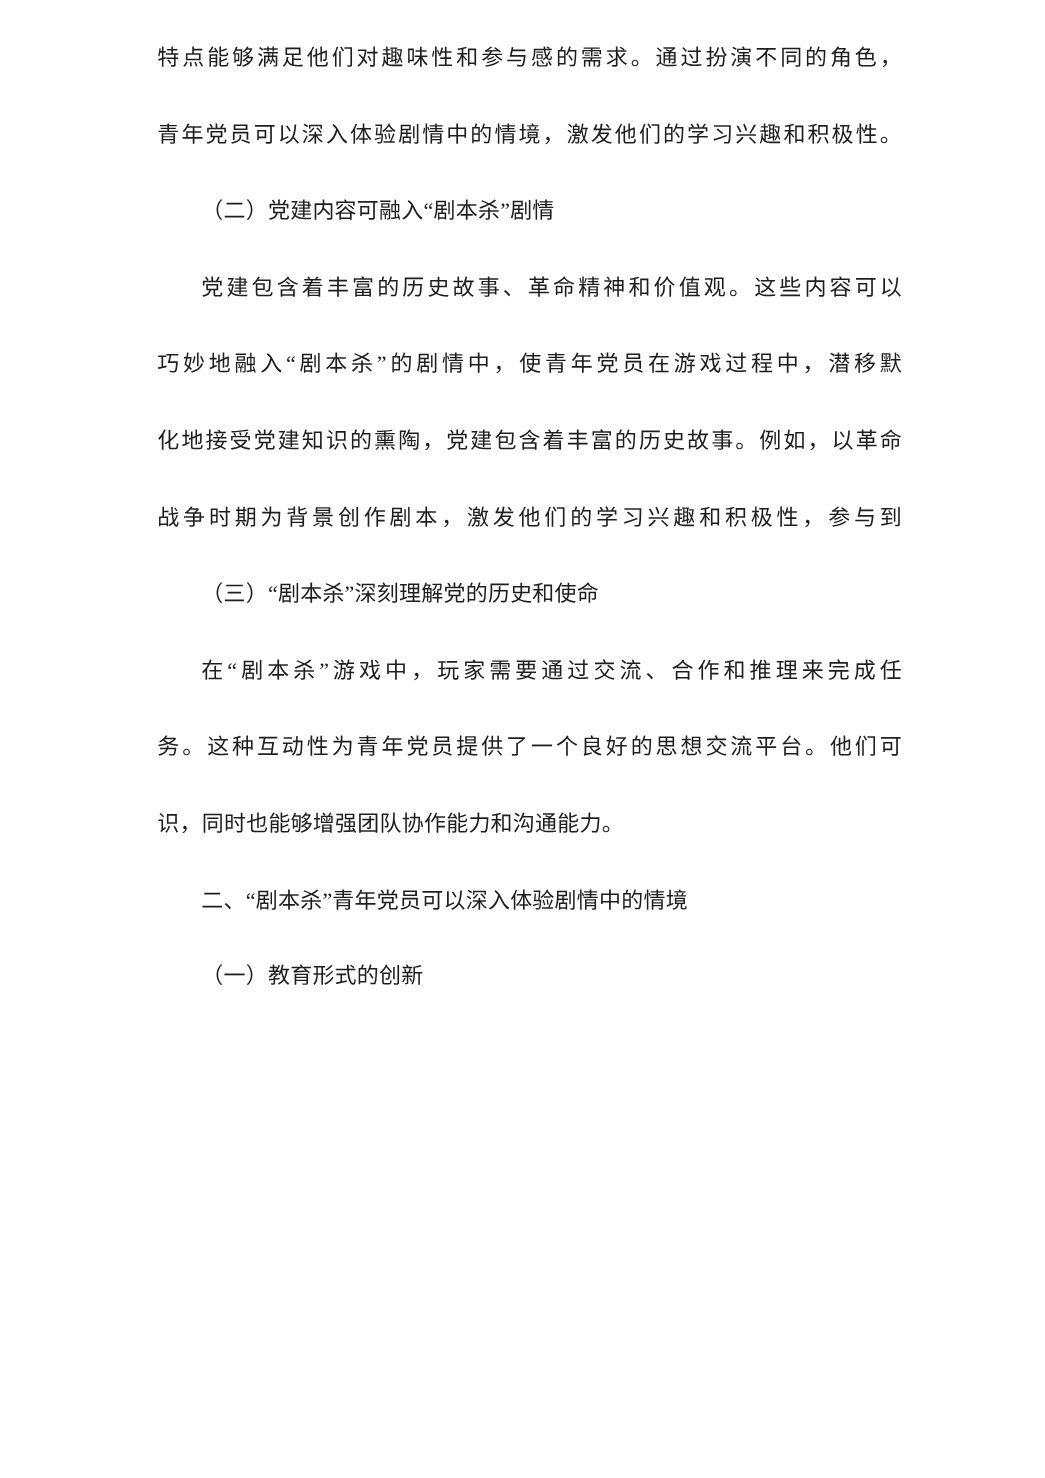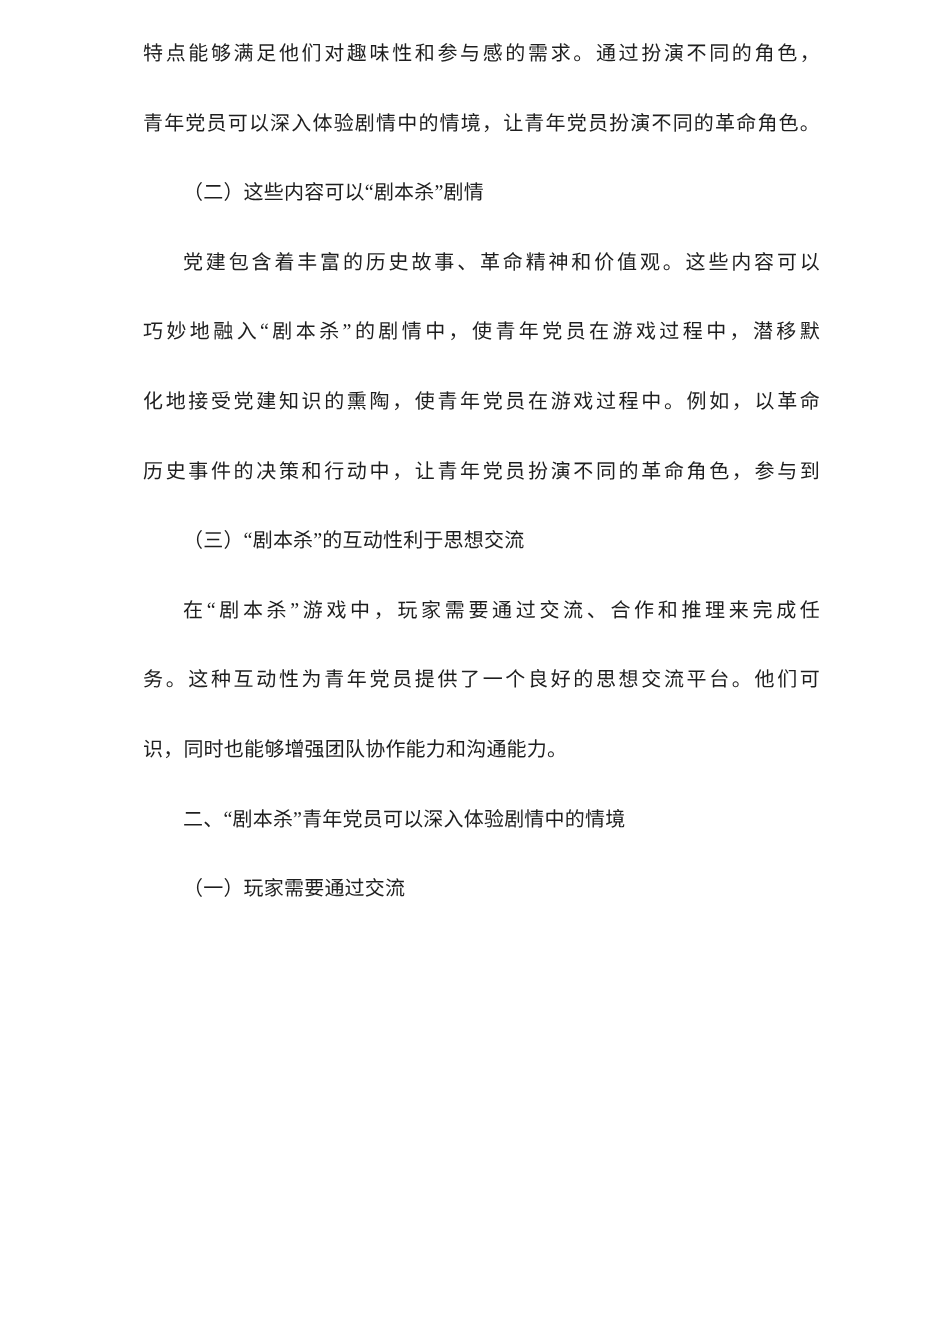--- a/index.html
+++ b/index.html
@@ -48,26 +48,26 @@
   .line.indent {
     text-indent: 2em;
   }
 </style>
 </head>
 <body>
 
 <div class="page">
   <div class="textblock">
     <div class="line fill">特点能够满足他们对趣味性和参与感的需求。通过扮演不同的角色，</div>
-    <div class="line fill">青年党员可以深入体验剧情中的情境，让青年党员扮演不同的革命角色。</div>
-    <div class="line indent">（二）这些内容可以“剧本杀”剧情</div>
+    <div class="line fill">青年党员可以深入体验剧情中的情境，激发他们的学习兴趣和积极性。</div>
+    <div class="line indent">（二）党建内容可融入“剧本杀”剧情</div>
     <div class="line fill indent">党建包含着丰富的历史故事、革命精神和价值观。这些内容可以</div>
     <div class="line fill">巧妙地融入“剧本杀”的剧情中，使青年党员在游戏过程中，潜移默</div>
-    <div class="line fill">化地接受党建知识的熏陶，使青年党员在游戏过程中。例如，以革命</div>
-    <div class="line fill">历史事件的决策和行动中，让青年党员扮演不同的革命角色，参与到</div>
-    <div class="line indent">（三）“剧本杀”的互动性利于思想交流</div>
+    <div class="line fill">化地接受党建知识的熏陶，党建包含着丰富的历史故事。例如，以革命</div>
+    <div class="line fill">战争时期为背景创作剧本，激发他们的学习兴趣和积极性，参与到</div>
+    <div class="line indent">（三）“剧本杀”深刻理解党的历史和使命</div>
     <div class="line fill indent">在“剧本杀”游戏中，玩家需要通过交流、合作和推理来完成任</div>
     <div class="line fill">务。这种互动性为青年党员提供了一个良好的思想交流平台。他们可</div>
     <div class="line">识，同时也能够增强团队协作能力和沟通能力。</div>
     <div class="line indent">二、“剧本杀”青年党员可以深入体验剧情中的情境</div>
-    <div class="line indent">（一）玩家需要通过交流</div>
+    <div class="line indent">（一）教育形式的创新</div>
   </div>
 </div>
 
 </body></html>

